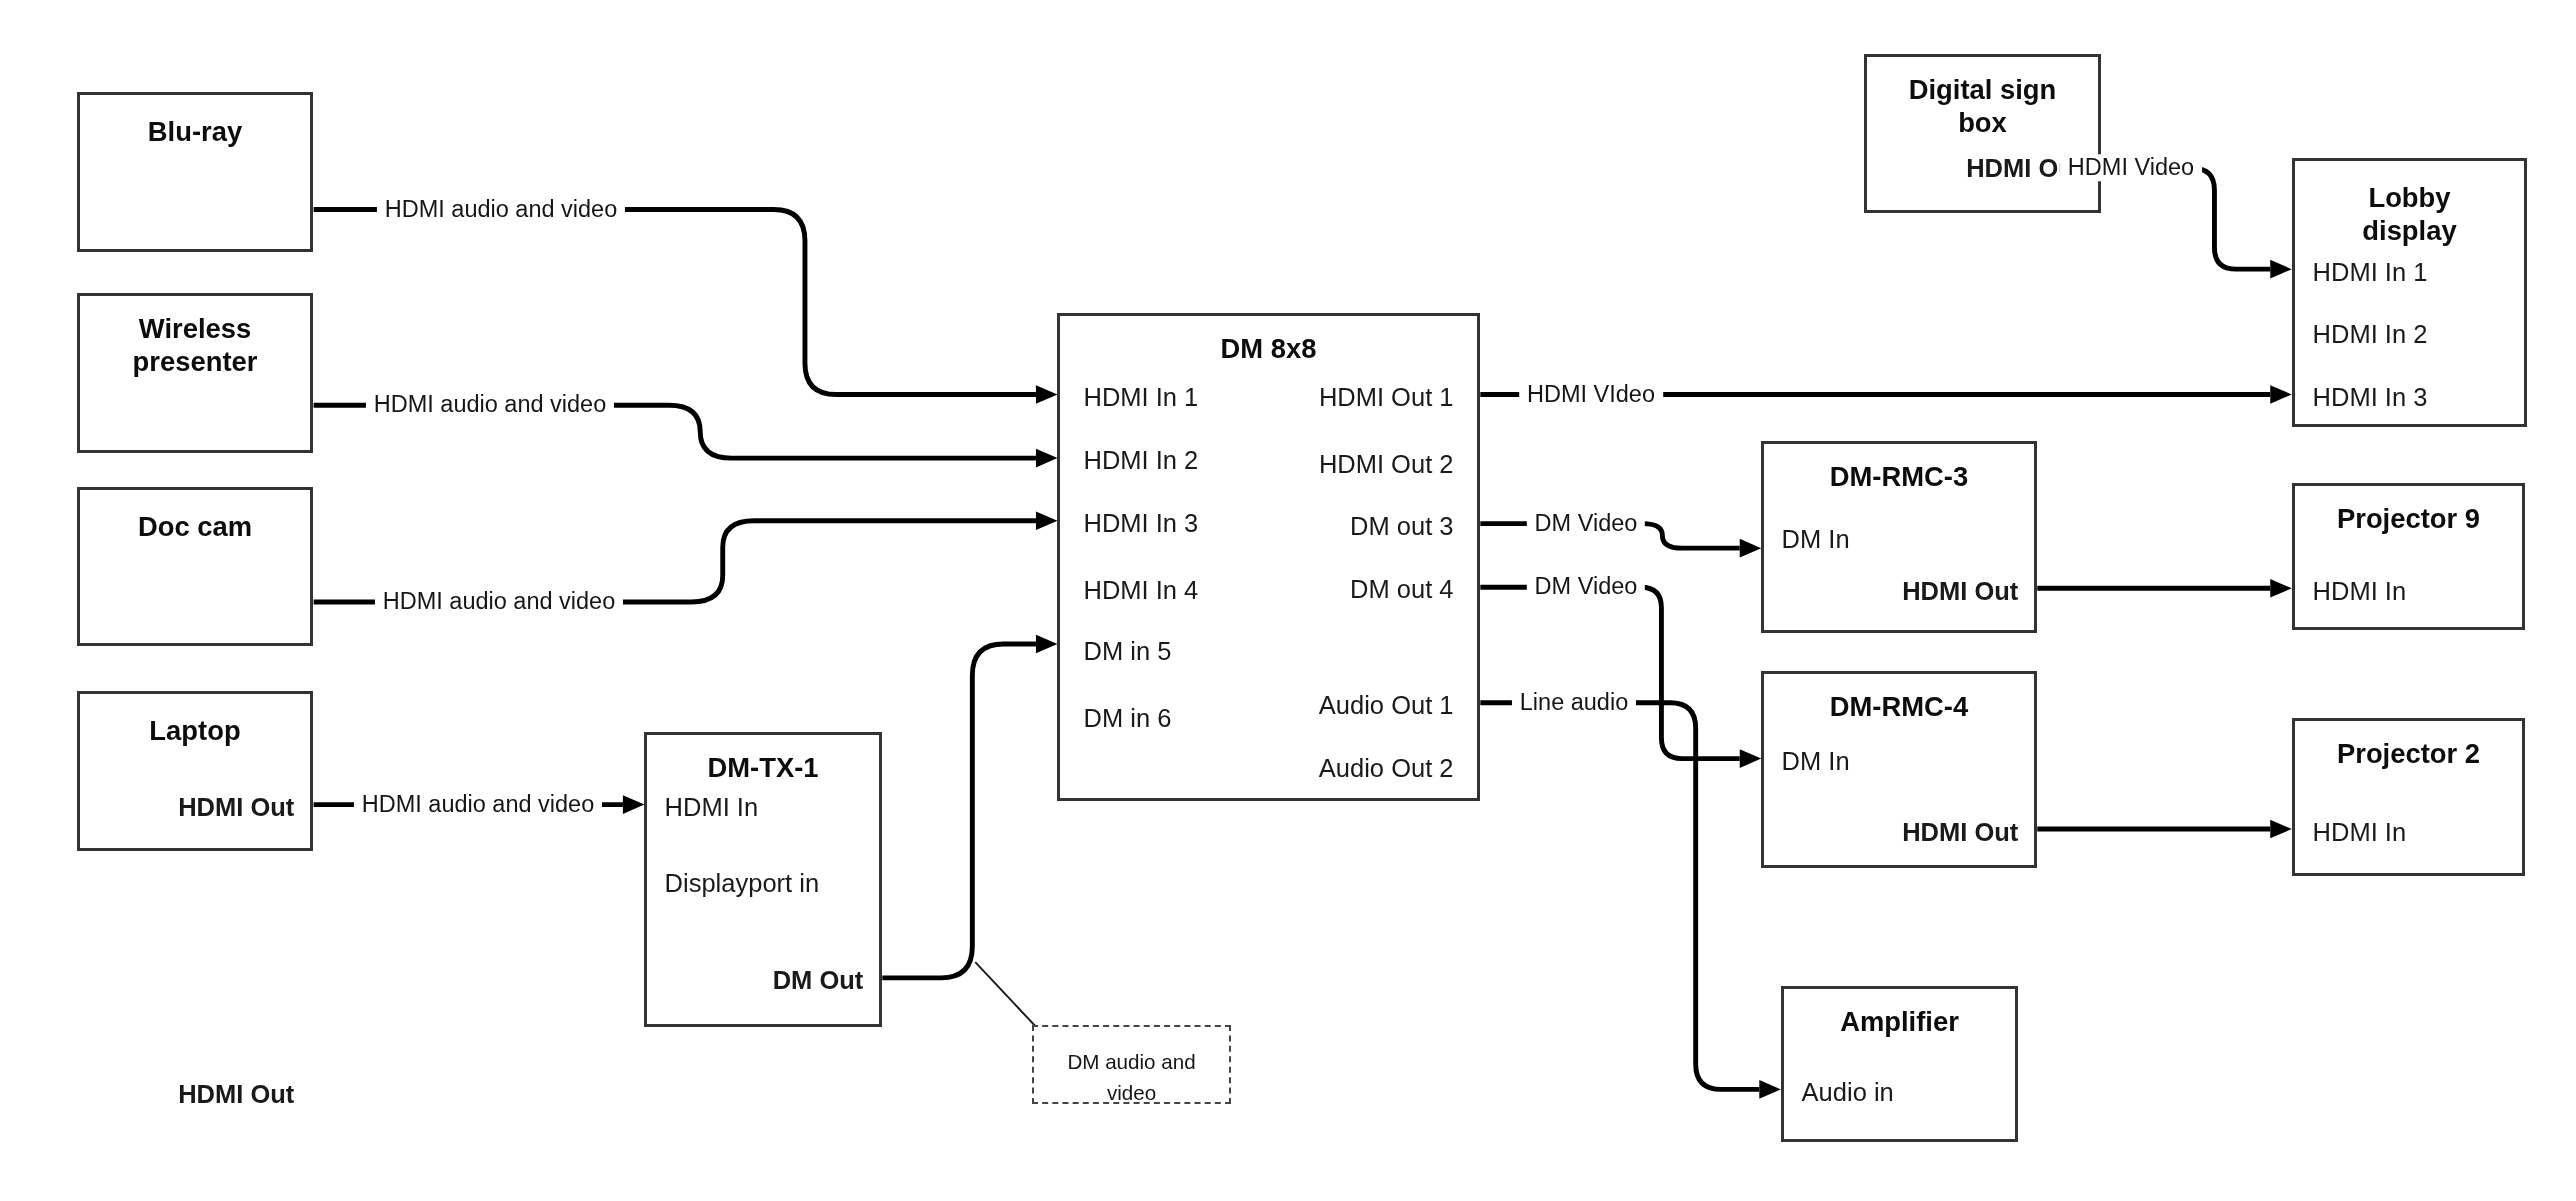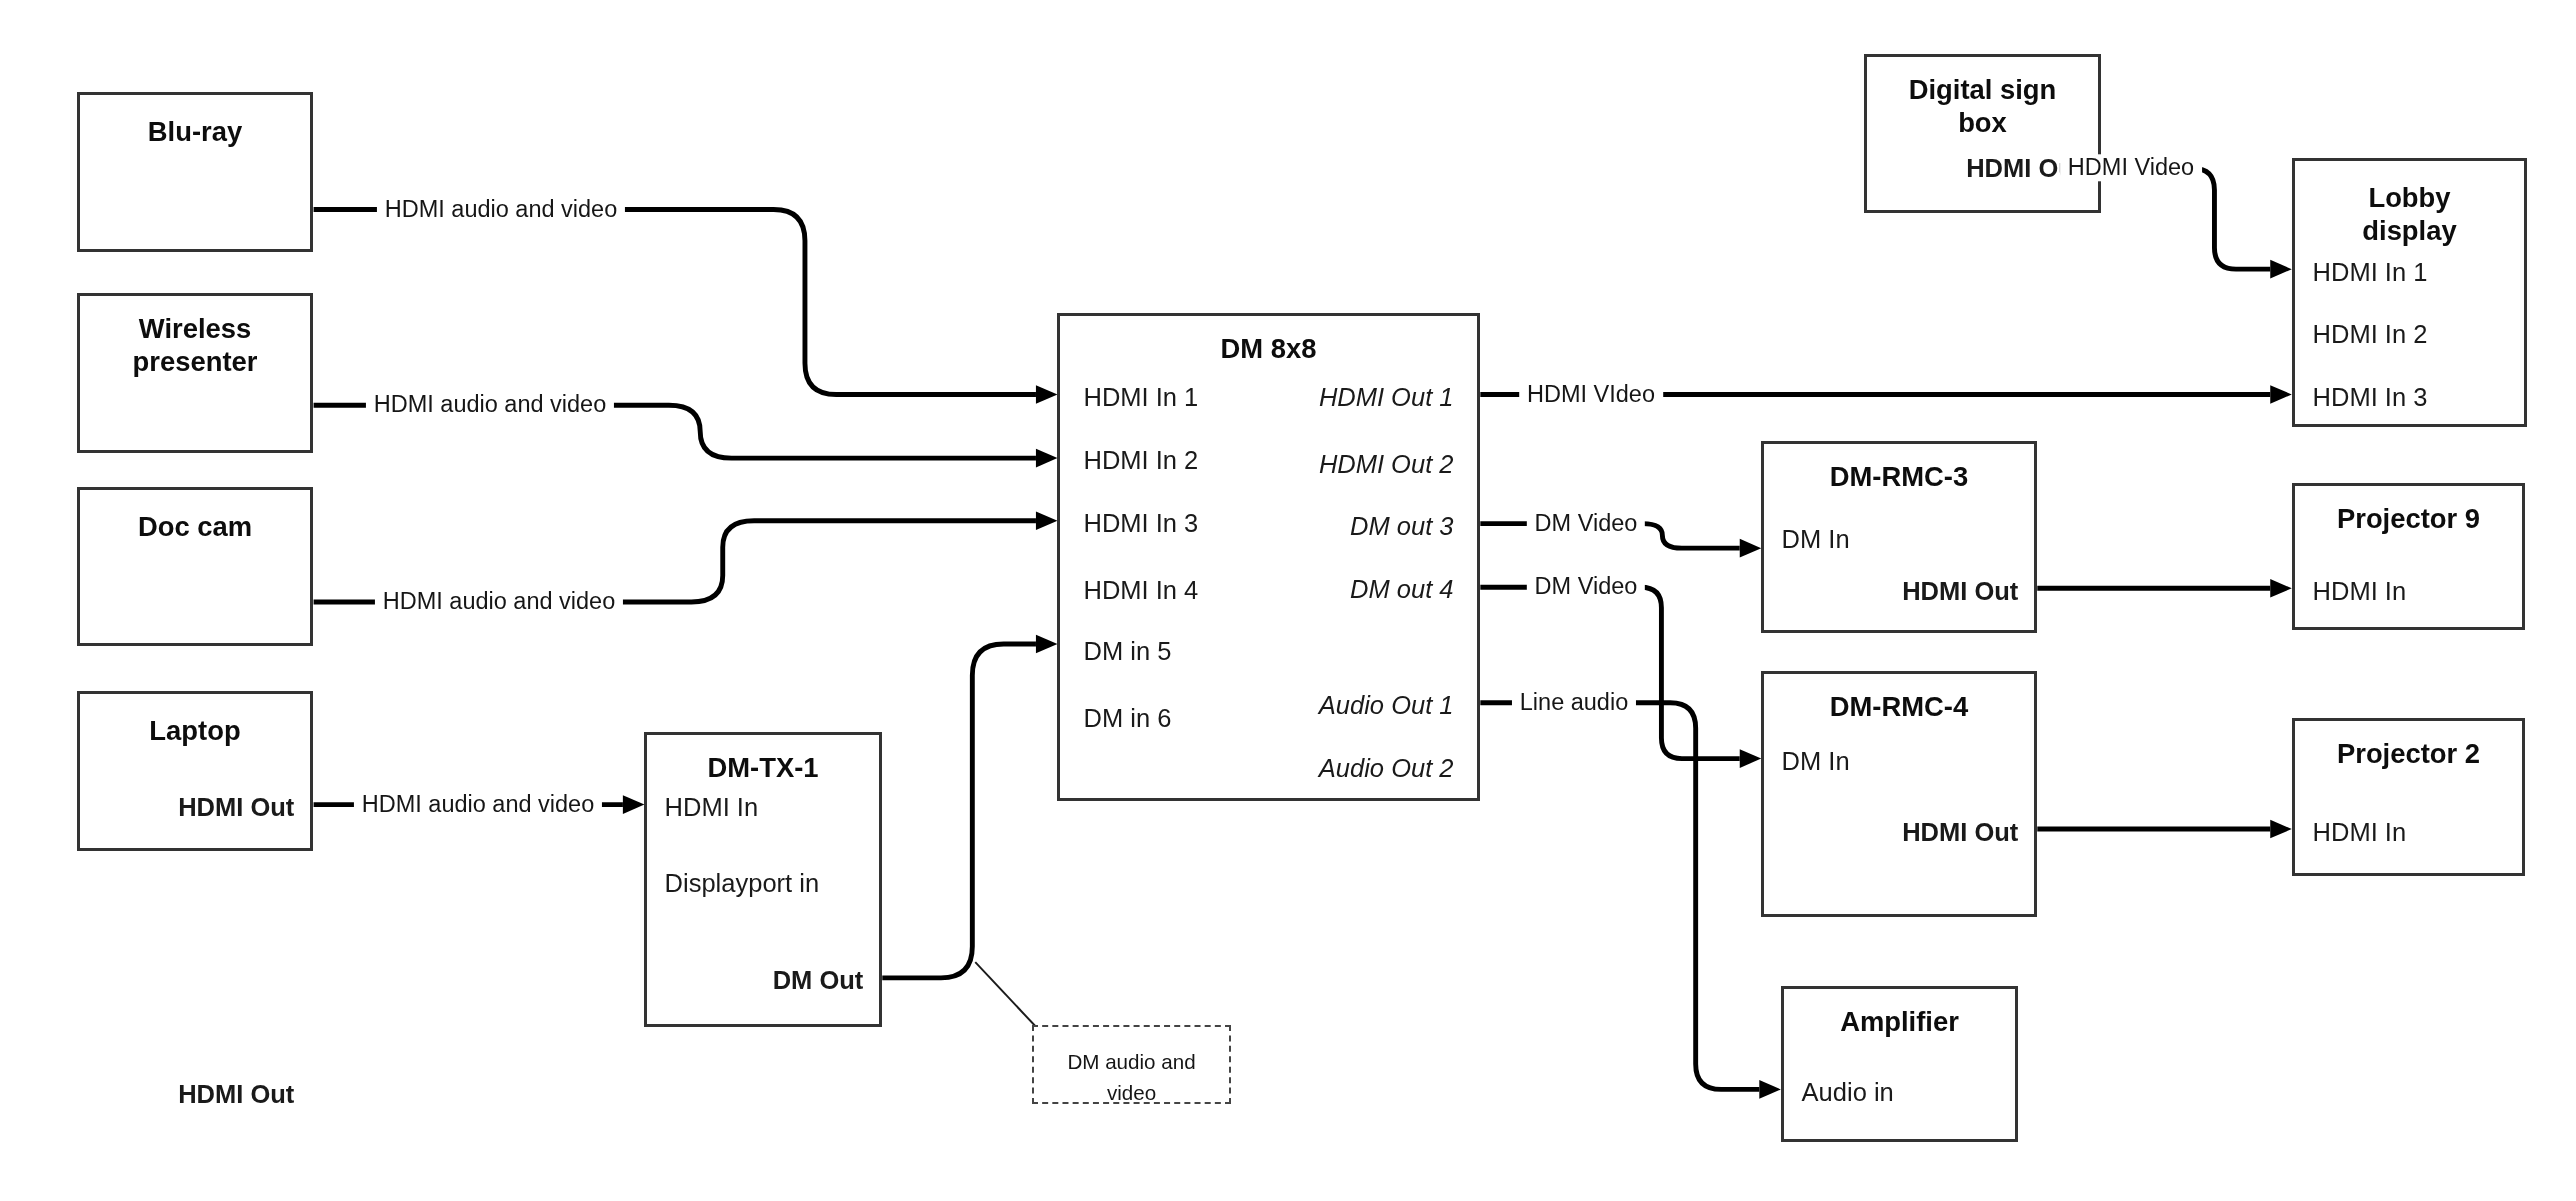--- a/index.html
+++ b/index.html
@@ -11,21 +11,21 @@
   .callout-line{fill:none;stroke:#1a1a1a;stroke-width:2;}
   .box{position:absolute;background:#ffffff;border:3.9px solid #333333;box-sizing:border-box;}
   .box .title{font-weight:bold;font-size:27.4px;line-height:33px;text-align:center;padding-top:15.7px;color:#0d0d0d;}
   .box .title.pt22{padding-top:19.6px;}
   .box .title.w170{max-width:166px;margin:0 auto;}
   .box .title.w130{max-width:127px;margin:0 auto;}
   .port{position:absolute;font-size:25.5px;line-height:29px;white-space:nowrap;color:#1a1a1a;}
   .port.pl{left:17.6px;}
   .port.pl2{left:23.5px;}
   .port.pr{right:15.7px;font-weight:bold;}
-  .port.pr2{right:23.5px;font-style:italic;}
+  .port.pr2{right:23.5px;}
   .wire-label{position:absolute;transform:translate(-50%,-50%);background:#ffffff;
               padding:0 7.8px;font-size:23.5px;line-height:27.4px;white-space:nowrap;color:#161616;}
   .note{position:absolute;left:1032px;top:1025px;width:199px;height:79px;
         border:2px dashed #444444;box-sizing:border-box;background:#ffffff;
         display:flex;align-items:center;justify-content:center;}
   .note span{display:block;max-width:166px;text-align:center;font-size:20.6px;line-height:31px;color:#161616;margin-top:24px;}
 </style>
 </head>
 <body>
 
@@ -111,21 +111,21 @@
     <div class="title">DM-RMC-3</div>
     <div class="port pl" style="top:81px">DM In</div>
     <div class="port pr" style="top:133px">HDMI Out</div>
   </div>
 
   <div class="box" style="left:2292px;top:483px;width:233px;height:147px">
     <div class="title">Projector 9</div>
     <div class="port pl" style="top:91px">HDMI In</div>
   </div>
 
-  <div class="box" style="left:1761px;top:671px;width:276px;height:246px">
+  <div class="box" style="left:1761px;top:671px;width:276px;height:197px">
     <div class="title">DM-RMC-4</div>
     <div class="port pl" style="top:73px">DM In</div>
     <div class="port pr" style="top:144px">HDMI Out</div>
   </div>
 
   <div class="box" style="left:2292px;top:718px;width:233px;height:158px">
     <div class="title">Projector 2</div>
     <div class="port pl" style="top:97px">HDMI In</div>
   </div>
 

